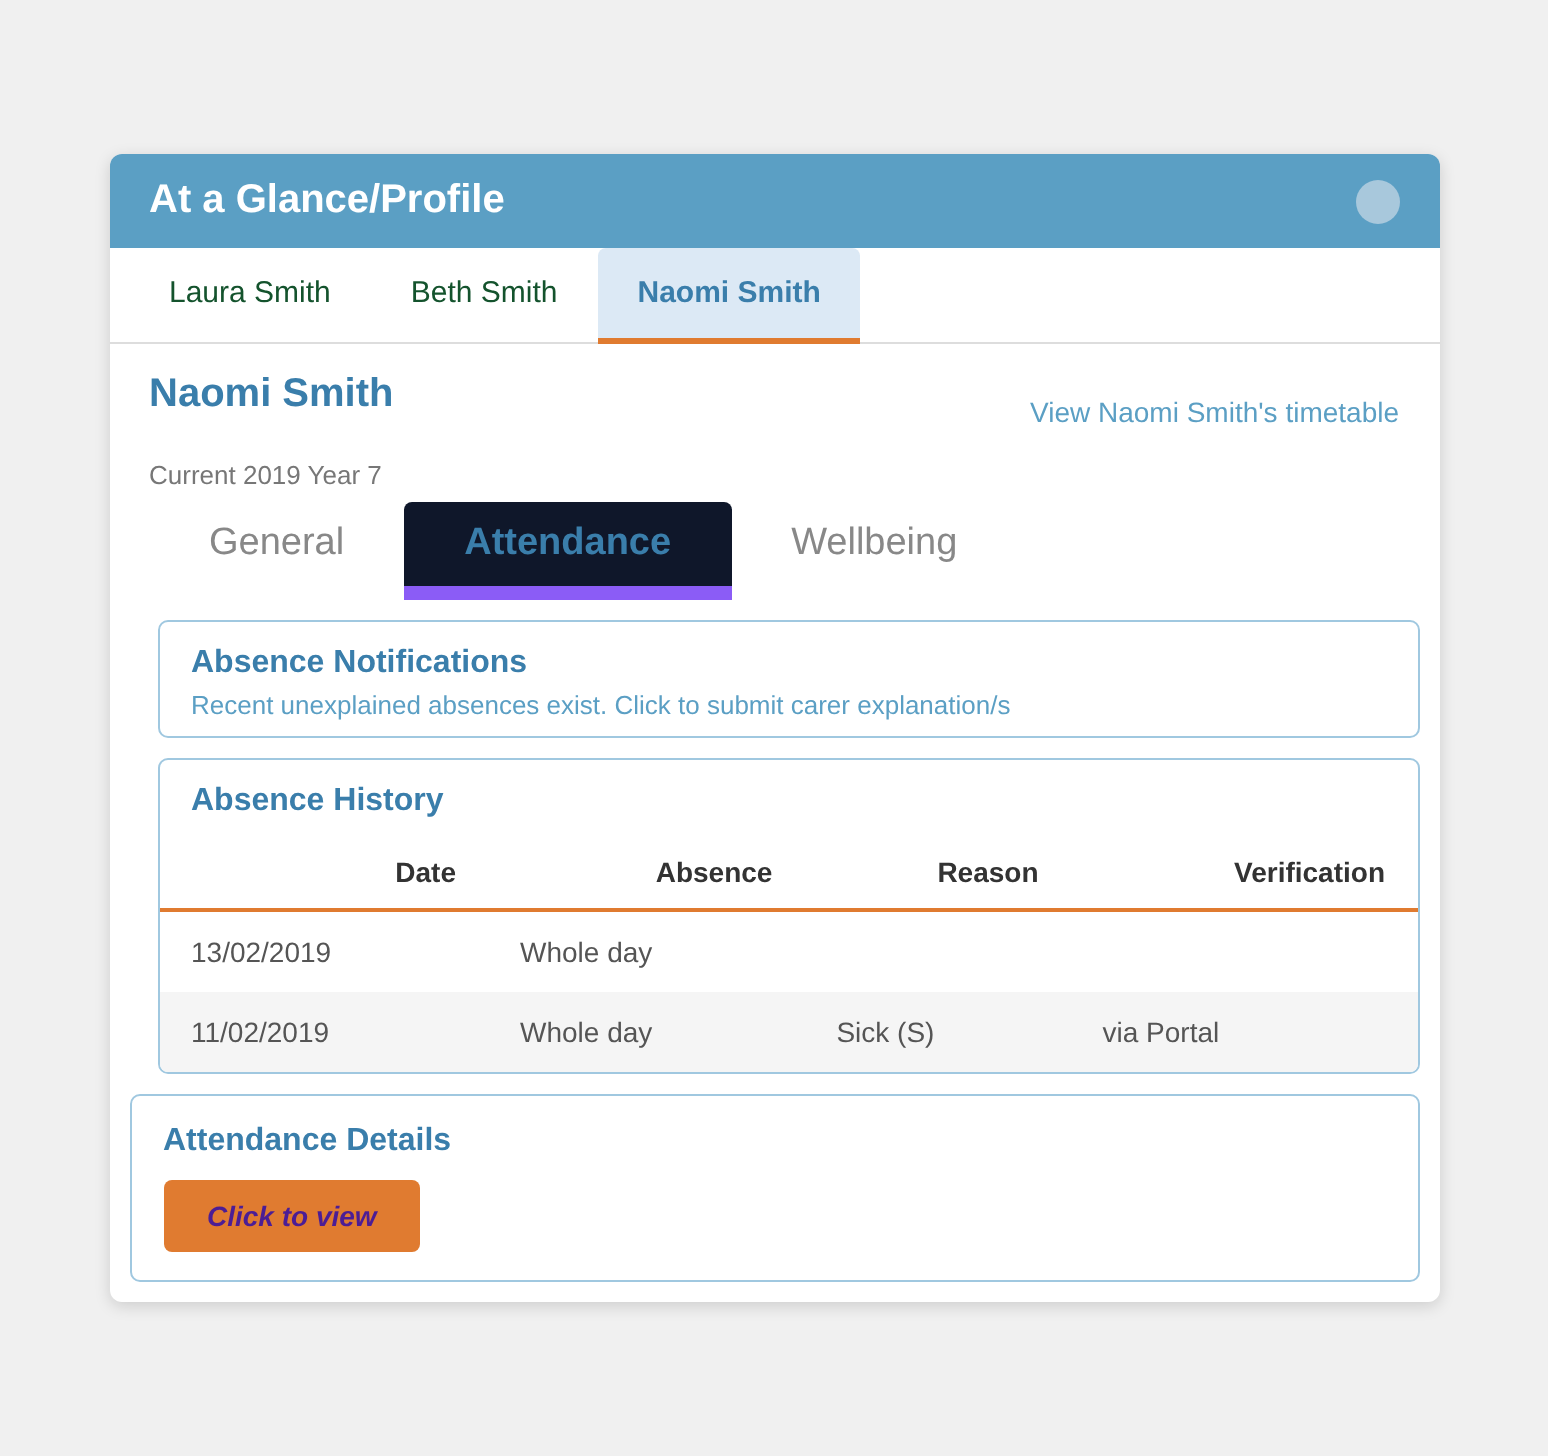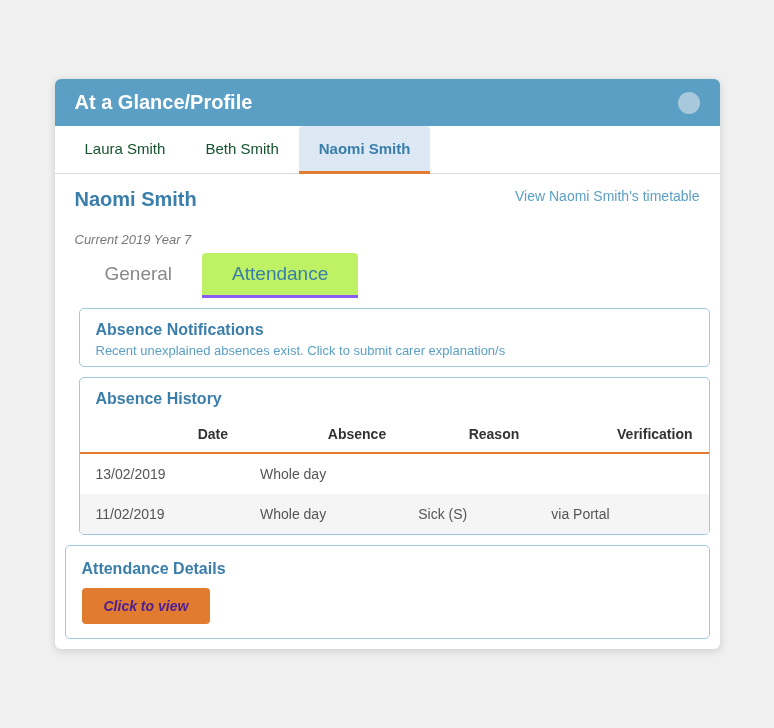--- a/index.html
+++ b/index.html
@@ -68,48 +68,47 @@
     }
     .profile-name {
       color: #3a7eab;
       font-size: 20px;
       font-weight: bold;
     }
     .profile-year {
       color: #777;
       font-size: 13px;
       margin-top: 21px;
-      font-style: italic;
     }
     .timetable-link {
       color: #5b9fc4;
       font-size: 14px;
       text-decoration: none;
-      margin-top: 0;
+      margin-top: 12px;
       text-align: right;
     }
     
     .section-tabs {
       display: flex;
       padding: 0 20px;
       margin-bottom: 10px;
     }
     .section-tab {
       padding: 10px 30px;
       font-size: 19px;
       color: #888;
       cursor: pointer;
       border-bottom: 3px solid transparent;
     }
     .section-tab.active {
       color: #3a7eab;
-      font-weight: normal;
-      background: #bef264;
+      font-weight: bold;
+      background: #0f172a;
       border-radius: 4px 4px 0 0;
-      border-bottom: 3px solid #8b5cf6;
+      border-bottom: 7px solid #8b5cf6;
     }
     
     .panel {
       margin: 0 10px 10px 24px;
       border: 1.5px solid #a0c8e0;
       border-radius: 5px;
       overflow: hidden;
     }
     .panel-header {
       padding: 12px 16px 8px 16px;
@@ -188,20 +187,21 @@
     <div>
       <div class="profile-name">Naomi Smith</div>
       <div class="profile-year">Current 2019 Year 7</div>
     </div>
     <a class="timetable-link" href="#">View Naomi Smith's timetable</a>
   </div>
 
   <div class="section-tabs">
     <div class="section-tab">General</div>
     <div class="section-tab active">Attendance</div>
+    <div class="section-tab">Wellbeing</div>
   </div>
 
   <div class="panel">
     <div class="panel-header">
       <div class="panel-title">Absence Notifications</div>
       <div class="panel-subtitle">Recent unexplained absences exist. Click to submit carer explanation/s</div>
     </div>
   </div>
 
   <div class="panel">

